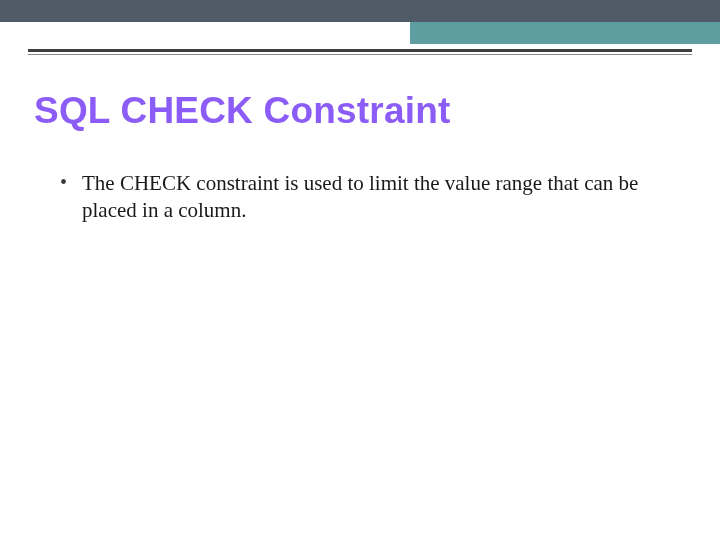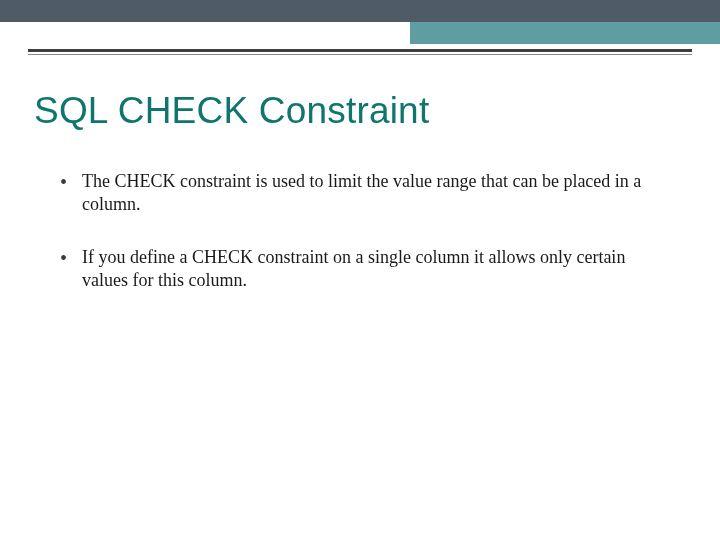--- a/index.html
+++ b/index.html
@@ -49,39 +49,39 @@
     right: 28px;
     height: 1px;
     background: #888;
   }
   .title {
     position: absolute;
     top: 90px;
     left: 34px;
     font-family: "Trebuchet MS", "Segoe UI", Arial, sans-serif;
     font-size: 37px;
-    font-weight: 400;
-    color: #0f766e;
+    font-weight: 700;
+    color: #8b5cf6;
     letter-spacing: 0.2px;
   }
   .content {
     position: absolute;
     top: 170px;
     left: 60px;
     right: 50px;
   }
   ul.bullets {
     list-style: none;
     padding: 0;
     margin: 0;
   }
   ul.bullets > li {
     position: relative;
     padding-left: 22px;
-    font-size: 18px;
+    font-size: 21px;
     line-height: 1.28;
     margin-bottom: 30px;
     color: #1a1a1a;
   }
   ul.bullets > li::before {
     content: "•";
     position: absolute;
     left: 0;
     top: 0;
     font-size: 20px;
@@ -95,16 +95,15 @@
   <div class="top-bar"></div>
   <div class="teal-bar"></div>
   <div class="hr-outer"></div>
   <div class="hr-inner"></div>
 
   <div class="title">SQL CHECK Constraint</div>
 
   <div class="content">
     <ul class="bullets">
       <li>The CHECK constraint is used to limit the value range that can be placed in a column.</li>
-      <li>If you define a CHECK constraint on a single column it allows only certain values for this column.</li>
     </ul>
   </div>
 </div>
 
 </body></html>

